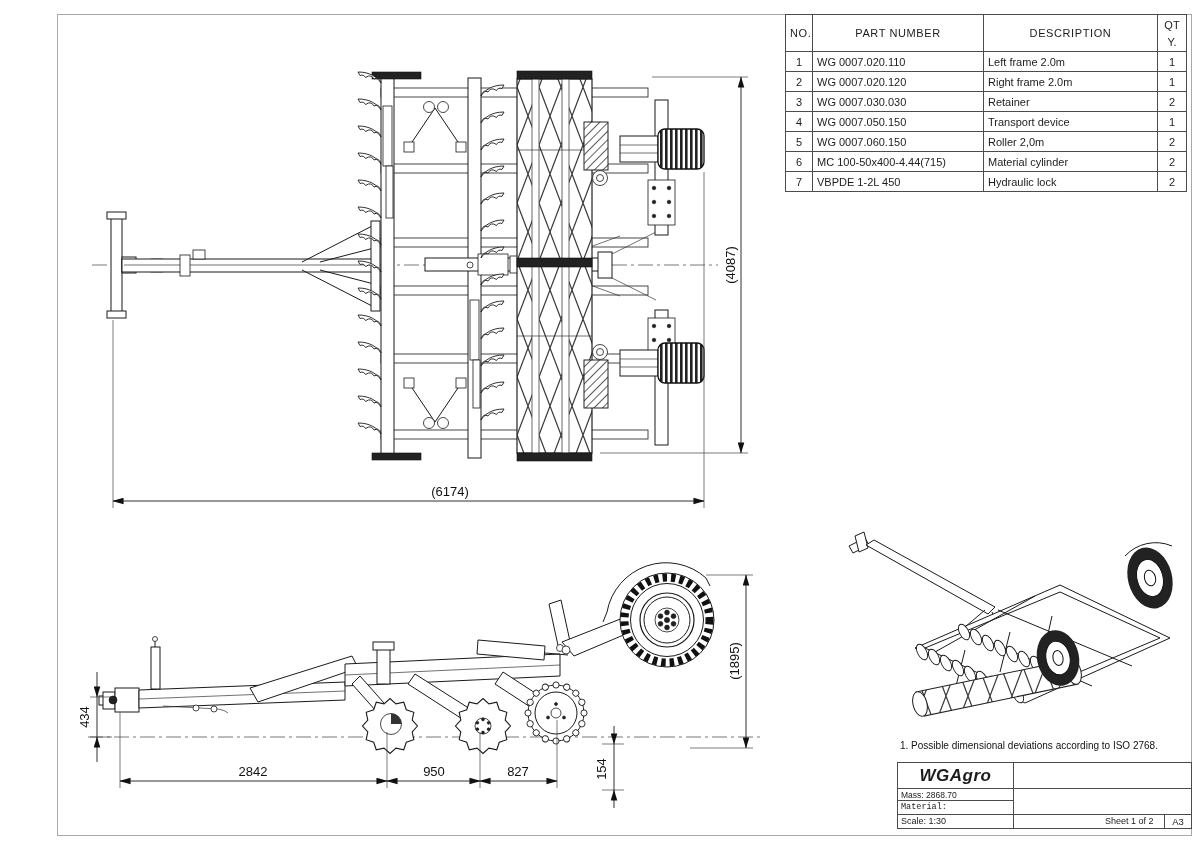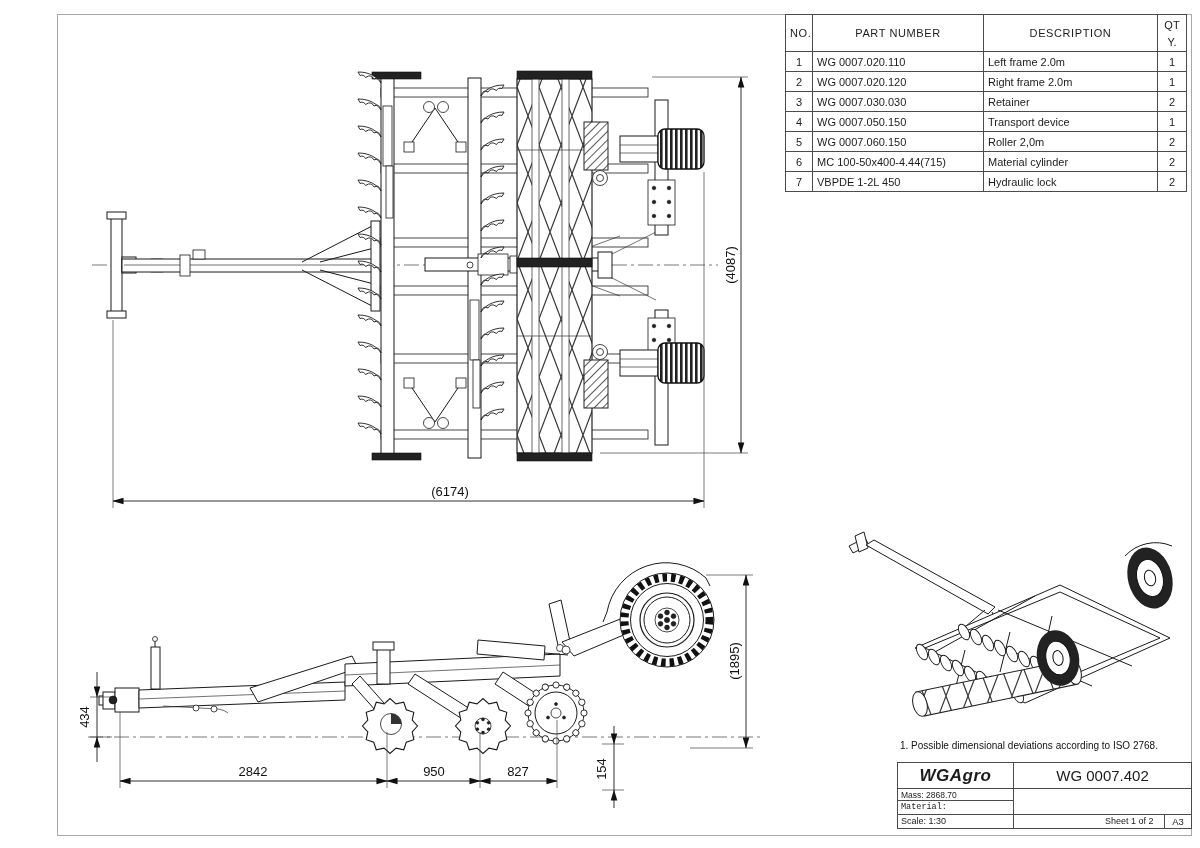--- a/index.html
+++ b/index.html
@@ -466,21 +466,20 @@
         <td class="c">2</td>
       </tr>
     </tbody>
   </table>
 
   <div class="note">1. Possible dimensional deviations according to ISO 2768.</div>
 
   <div class="tb">
     <div class="row1">
       <div class="company">WGAgro</div>
-      <div class="dwg">WG 0007.402</div>
     </div>
     <div class="row23">
       <div class="massmat">
         <div class="mass">Mass: 2868.70</div>
         <div class="material">Material:</div>
       </div>
     </div>
     <div class="row4">
       <div class="scale">Scale: 1:30</div>
       <div class="date">Date: 29.10.2025</div>

